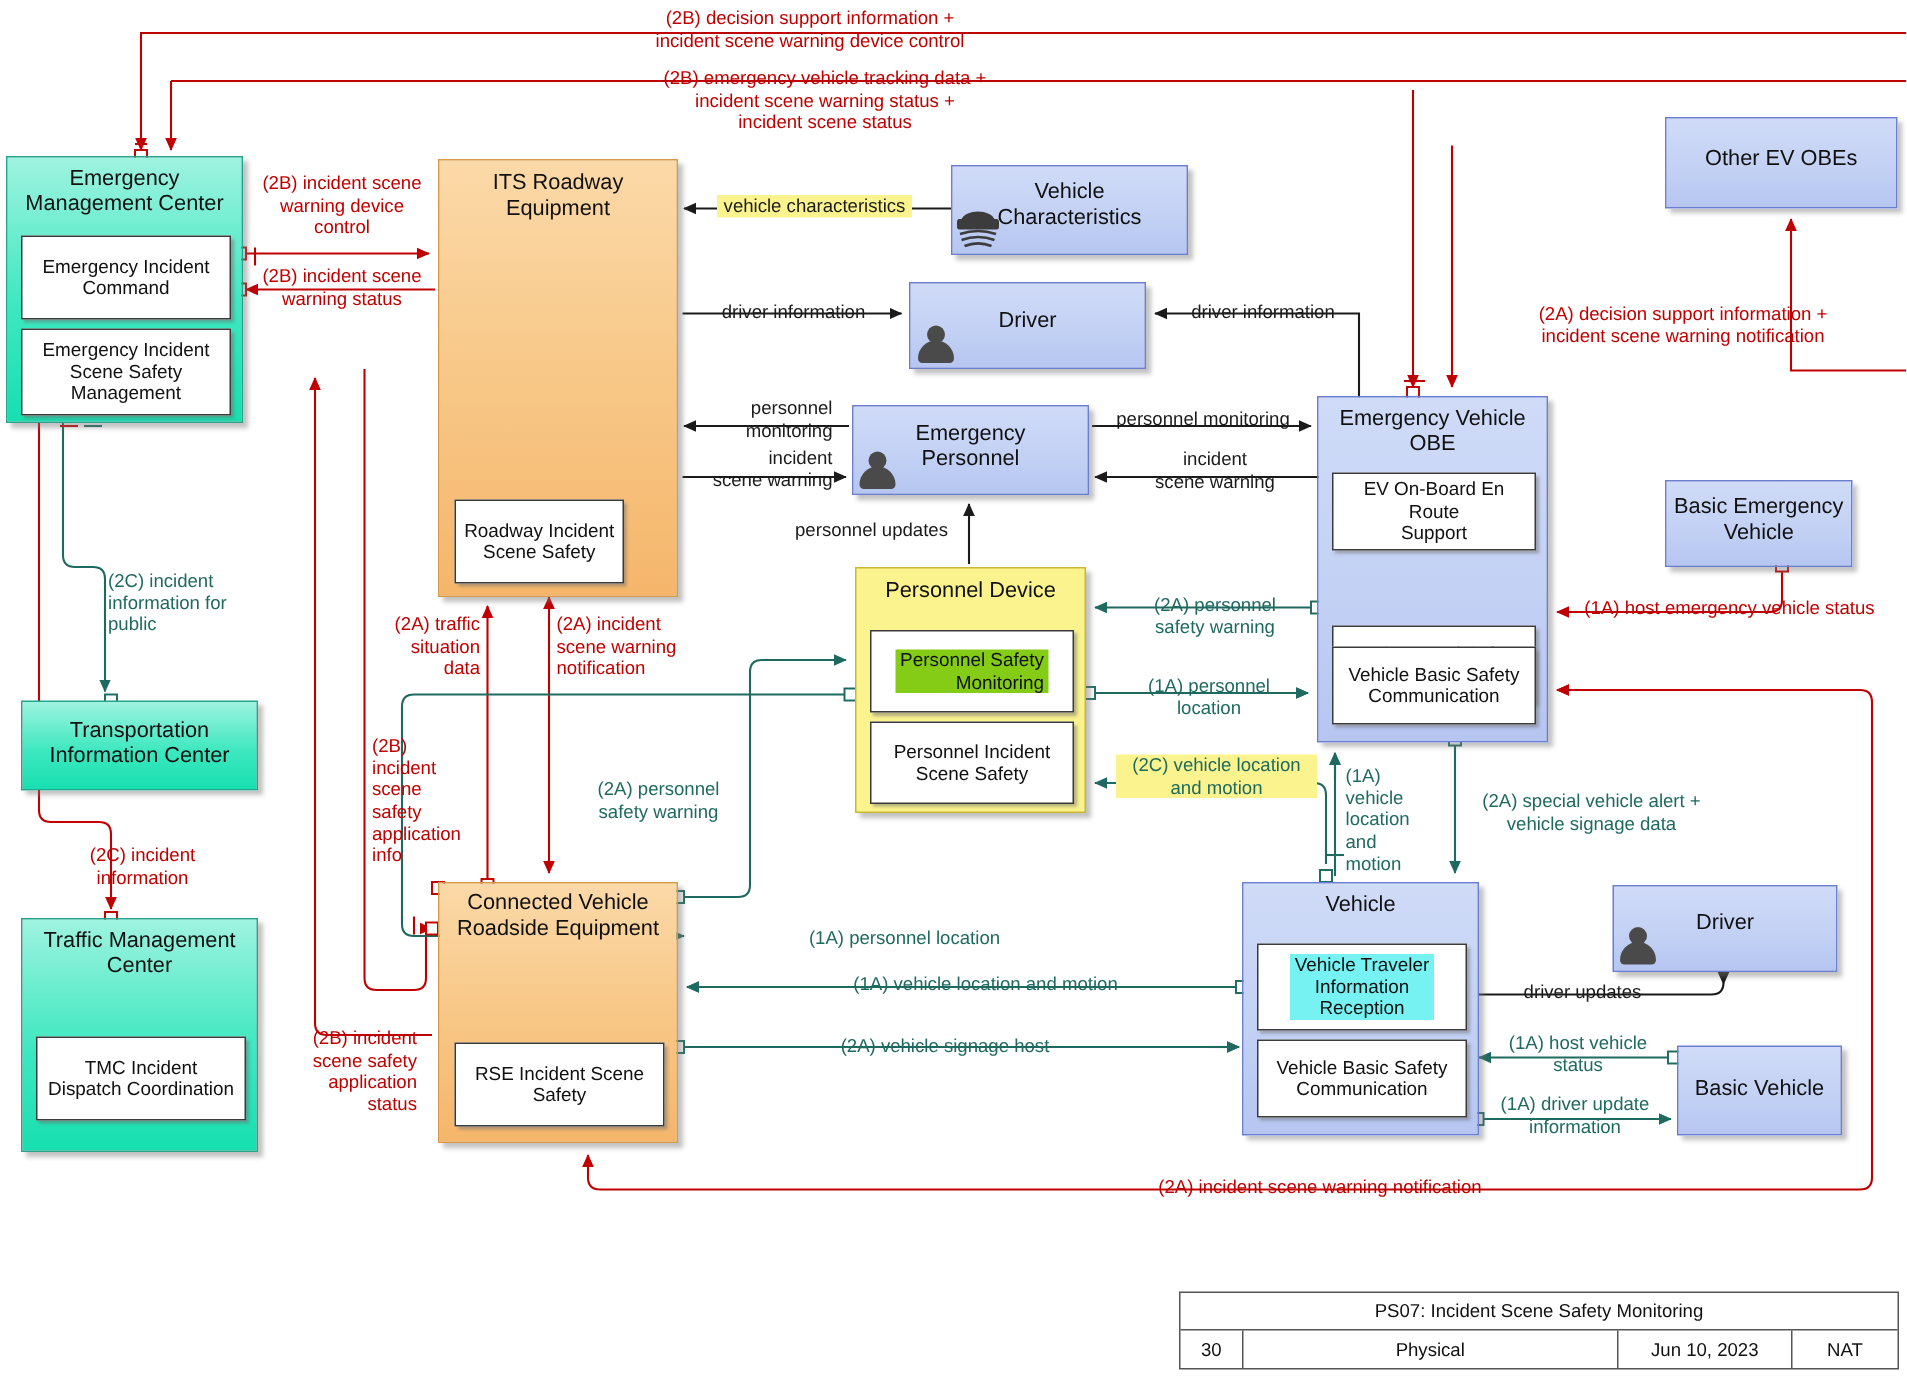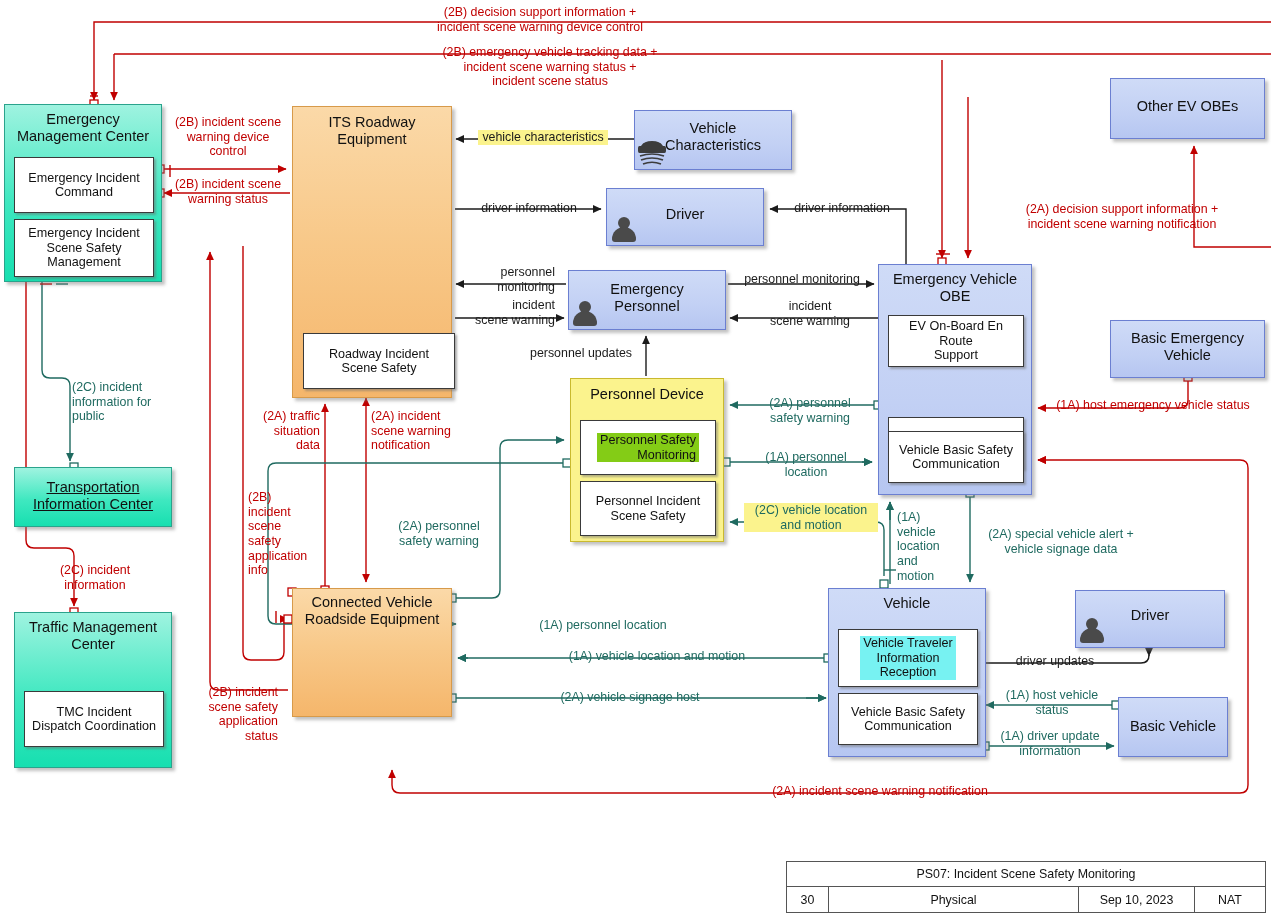--- a/index.html
+++ b/index.html
@@ -225,39 +225,42 @@
     <div class="title" style="top:6px;">Emergency<br>Management Center</div>
     <div class="fn" style="left:9px;top:52px;width:140px;height:56px;">
       <span>Emergency Incident<br>Command</span>
     </div>
     <div class="fn" style="left:9px;top:114px;width:140px;height:58px;">
       <span>Emergency Incident<br>Scene Safety<br>Management</span>
     </div>
   </div>
 
   <div class="box ctr" style="left:14px;top:467px;width:158px;height:60px;">
-    <div class="title" style="top:11px;text-decoration:underline;">Transportation<br>Information Center</div>
+    <div class="title" style="top:11px;">Transportation<br>Information Center</div>
   </div>
 
   <div class="box ctr" style="left:14px;top:612px;width:158px;height:156px;">
     <div class="title" style="top:6px;">Traffic Management<br>Center</div>
     <div class="fn" style="left:9px;top:78px;width:140px;height:56px;">
       <span>TMC Incident<br>Dispatch Coordination</span>
     </div>
   </div>
 
   <div class="box fld" style="left:292px;top:106px;width:160px;height:292px;">
     <div class="title" style="top:7px;">ITS Roadway<br>Equipment</div>
-    <div class="fn" style="left:10px;top:226px;width:152px;height:56px;">
+    <div class="fn" style="left:10px;top:226px;width:113px;height:56px;">
       <span>Roadway Incident<br>Scene Safety</span>
     </div>
   </div>
 
-  <div class="box fld" style="left:292px;top:588px;width:160px;height:129px;">
+  <div class="box fld" style="left:292px;top:588px;width:160px;height:174px;">
     <div class="title" style="top:5px;">Connected Vehicle<br>Roadside Equipment</div>
+    <div class="fn" style="left:10px;top:106px;width:140px;height:56px;">
+      <span>RSE Incident Scene<br>Safety</span>
+    </div>
   </div>
 
   <div class="box veh" style="left:634px;top:110px;width:158px;height:60px;">
     <div class="title" style="top:9px;">Vehicle<br>Characteristics</div>
     <div class="carglyph" style="left:2px;top:24px;">
       <svg width="30" height="32" viewBox="0 0 30 32">
         <path d="M4,11 q3,-5 11,-5 q8,0 11,5 l1.5,0 q1.5,0 1.5,2 l0,3 q0,2 -1.5,2 l-25,0 q-1.5,0 -1.5,-2 l0,-3 q0,-2 1.5,-2 z" fill="#3c3c3c"></path>
         <rect x="6" y="8" width="18" height="4" rx="1.5" fill="#3c3c3c"></rect>
         <path d="M3,21 q12,-4 24,0" stroke="#3c3c3c" stroke-width="1.7" fill="none"></path>
         <path d="M4,25 q11,-4 22,0" stroke="#3c3c3c" stroke-width="1.7" fill="none"></path>
@@ -302,21 +305,21 @@
     </div>
     <div class="fn" style="left:9px;top:166px;width:136px;height:52px;">
       <span>Vehicle Basic Safety<br>Communication</span>
     </div>
   </div>
 
   <div class="box veh" style="left:1110px;top:78px;width:155px;height:61px;">
     <div class="title" style="top:19px;">Other EV OBEs</div>
   </div>
 
-  <div class="box veh" style="left:1110px;top:320px;width:155px;height:58px;padding-left:45px;">
+  <div class="box veh" style="left:1110px;top:320px;width:125px;height:58px;padding-left:45px;">
     <div class="title" style="top:9px;">Basic Emergency<br>Vehicle</div>
   </div>
 
   <div class="box veh" style="left:828px;top:588px;width:158px;height:169px;">
     <div class="title" style="top:6px;">Vehicle</div>
     <div class="fn" style="left:9px;top:40px;width:140px;height:58px;">
       <span class="hlc">Vehicle Traveler<br>Information<br>Reception</span>
     </div>
     <div class="fn" style="left:9px;top:104px;width:140px;height:52px;">
       <span>Vehicle Basic Safety<br>Communication</span>
@@ -367,18 +370,18 @@
   <div class="flow grn" style="left:992px;top:688px;width:120px;">(1A) host vehicle<br>status</div>
   <div class="flow grn" style="left:988px;top:729px;width:124px;">(1A) driver update<br>information</div>
   <div class="flow red R" style="left:192px;top:685px;width:86px;">(2B) incident<br>scene safety<br>application<br>status</div>
   <div class="flow red" style="left:640px;top:784px;width:480px;">(2A) incident scene warning notification</div>
 
   <div id="titleblock">
     <div id="tb-top">PS07: Incident Scene Safety Monitoring</div>
     <div id="tb-bot">
       <div class="tb-num">30</div>
       <div class="tb-view">Physical</div>
-      <div class="tb-date">Sep 10, 2023</div>
+      <div class="tb-date">Jun 10, 2023</div>
       <div class="tb-scope">NAT</div>
     </div>
   </div>
 
 </div>
 
 </body></html>

